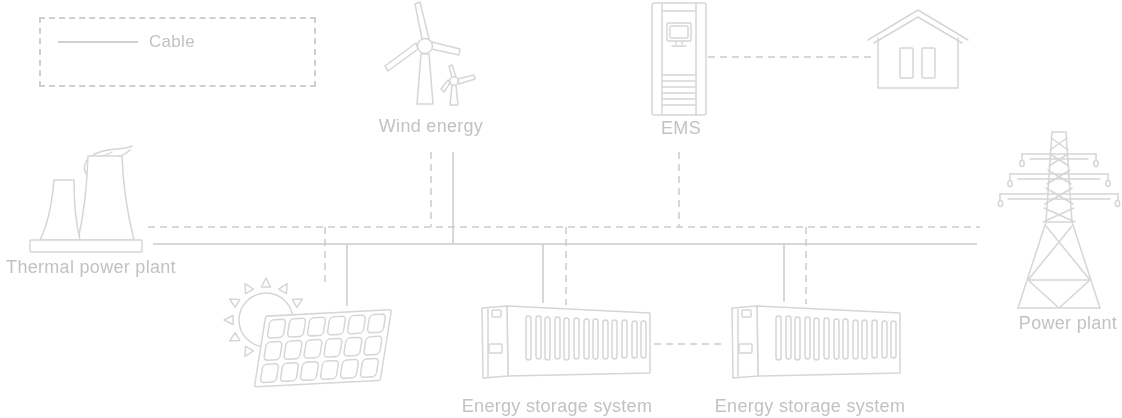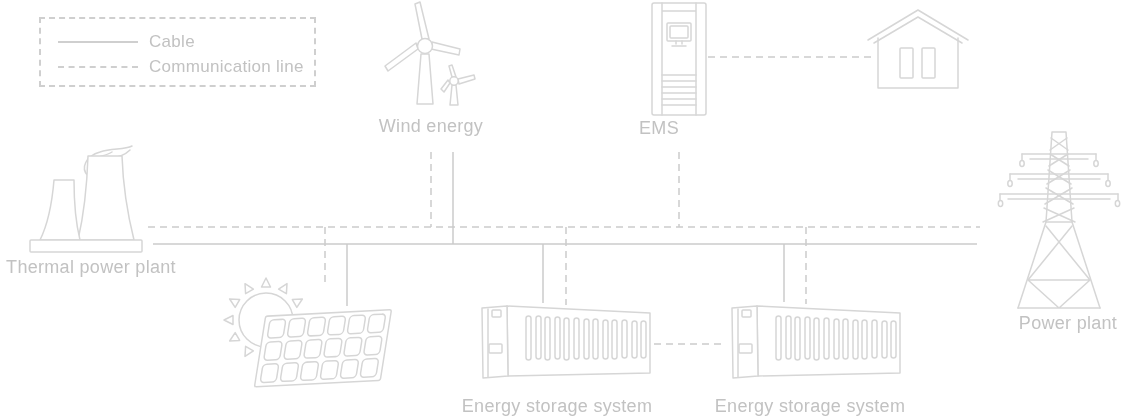--- a/index.html
+++ b/index.html
@@ -190,25 +190,21 @@
       <ellipse class="ic" cx="2.5" cy="73.5" rx="2.2" ry="3"></ellipse>
       <ellipse class="ic" cx="119.5" cy="73.5" rx="2.2" ry="3"></ellipse>
     </g>
   </svg>
 
   <div class="legend">
     <div class="legend-row">
       <span class="key-line key-solid"></span>
       <span class="legend-label">Cable</span>
     </div>
-    <div class="legend-row">
-      <span class="key-line key-dashed"></span>
-      <span class="legend-label">Communication line</span>
-    </div>
   </div>
 
   <div class="label" style="left:431px;top:116px">Wind energy</div>
   <div class="label" style="left:91px;top:257px">Thermal power plant</div>
-  <div class="label" style="left:659px;top:118px">EMS</div>
+  <div class="label" style="left:681px;top:118px">EMS</div>
   <div class="label" style="left:557px;top:396px">Energy storage system</div>
   <div class="label" style="left:810px;top:396px">Energy storage system</div>
   <div class="label" style="left:1068px;top:313px">Power plant</div>
 </div>
 
 </body></html>

